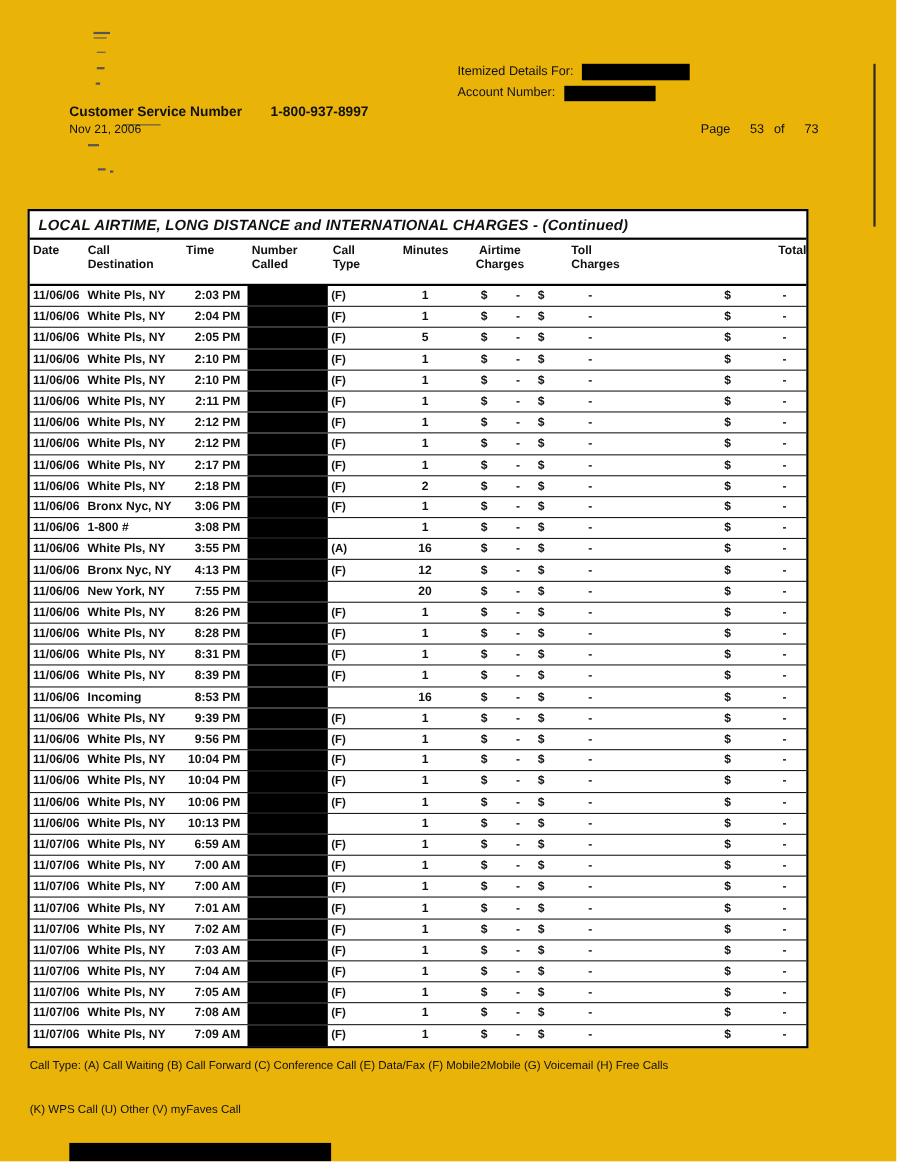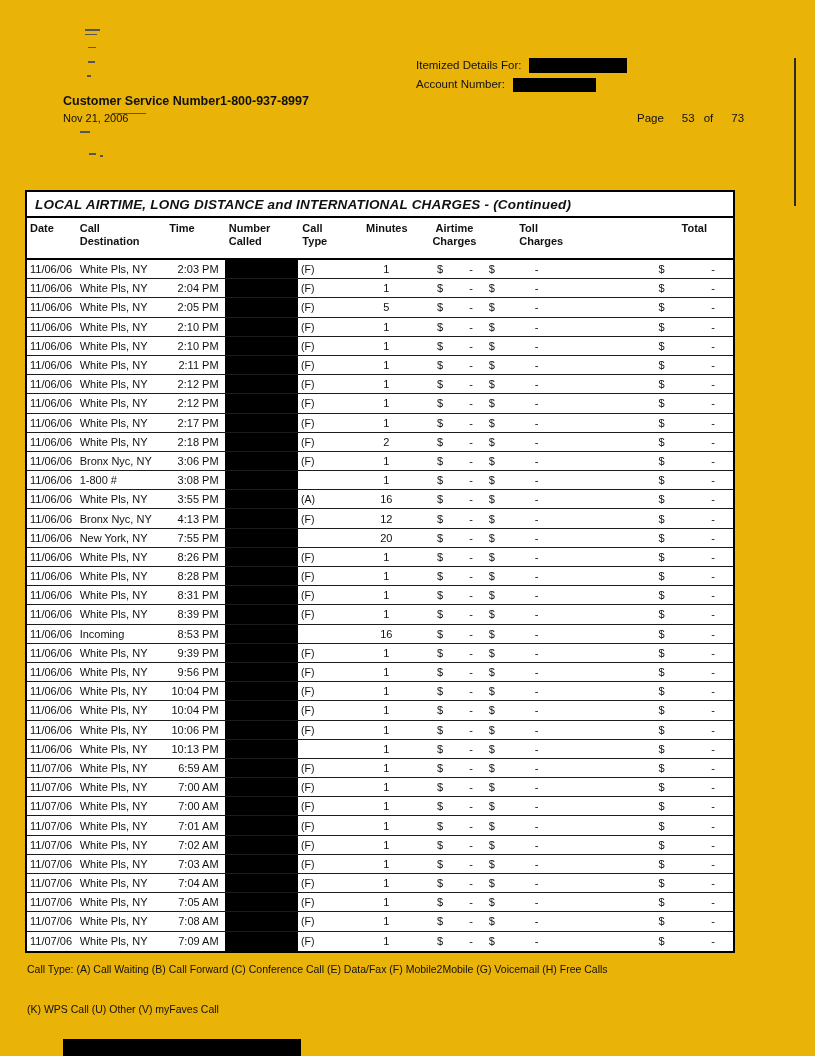--- a/index.html
+++ b/index.html
@@ -14,21 +14,21 @@
   }
   .abs { position: absolute; }
 
   
   .itemized-block { left: 416px; top: 57px; font-size: 11.5px; line-height: 17px; }
   .itemized-row { display: flex; align-items: center; margin-bottom: 2px; }
   .redact { display: inline-block; background: #000; margin-left: 8px; }
   .redact-1 { width: 98px; height: 15px; }
   .redact-2 { width: 83px; height: 14px; }
 
-  .cs-line { left: 63px; top: 94px; font-size: 12.5px; font-weight: bold; display: flex; }
+  .cs-line { left: 63px; top: 94px; font-size: 12.5px; font-weight: bold; display: flex; gap: 26px; }
   .doc-date { left: 63px; top: 112px; font-size: 11px; }
   .page-info { left: 637px; top: 112px; font-size: 11.5px; }
   .page-info span { display: inline-block; }
   .pi-num { margin-left: 18px; text-align: center; }
   .pi-of { margin-left: 9px; }
   .pi-total { margin-left: 18px; }
 
   
   .artifact { position: absolute; background: #555; }
   .right-line { position: absolute; left: 794px; top: 58px; width: 2px; height: 148px; background: #2b2b2b; }
@@ -54,24 +54,24 @@
   .w-toll  { width: 130px; }
   .w-total { width: 123px; }
 
   .h.w-date  { padding-left: 3px; }
   .h.w-time  { padding-left: 8px; }
   .h.w-num   { padding-left: 4px; }
   .h.w-type  { padding-left: 4px; }
   .h.w-min   { text-align: center; }
   .h.w-air   { text-align: center; }
   .h.w-toll  { padding-left: 38px; }
-  .h.w-total { text-align: right; padding-right: 26px; }
+  .h.w-total { text-align: right; }
 
   .tbody { font-size: 11px; }
-  .row { display: flex; height: 19.2px; align-items: center; border-bottom: 1px solid #1c1c1c; box-sizing: border-box; }
+  .row { display: flex; height: 19.2px; align-items: center; border-bottom: 1px solid #1c1c1c; box-sizing: border-box; font-weight: bold; }
   .row:last-child { border-bottom: none; }
   .c { box-sizing: border-box; }
   .c-date { width: 53px; padding-left: 3px; }
   .c-dest { width: 82px; }
   .c-time { width: 64px; text-align: right; padding-right: 6px; }
   .c-num  { width: 74px; background: #000; height: 100%; }
   .c-type { width: 48px; padding-left: 3px; font-size: 10.5px; }
   .c-min  { width: 82px; text-align: center; }
   .c-charge { display: flex; justify-content: space-between; }
   .c-airtime { width: 54px;  padding-left: 10px; padding-right: 8px; }

